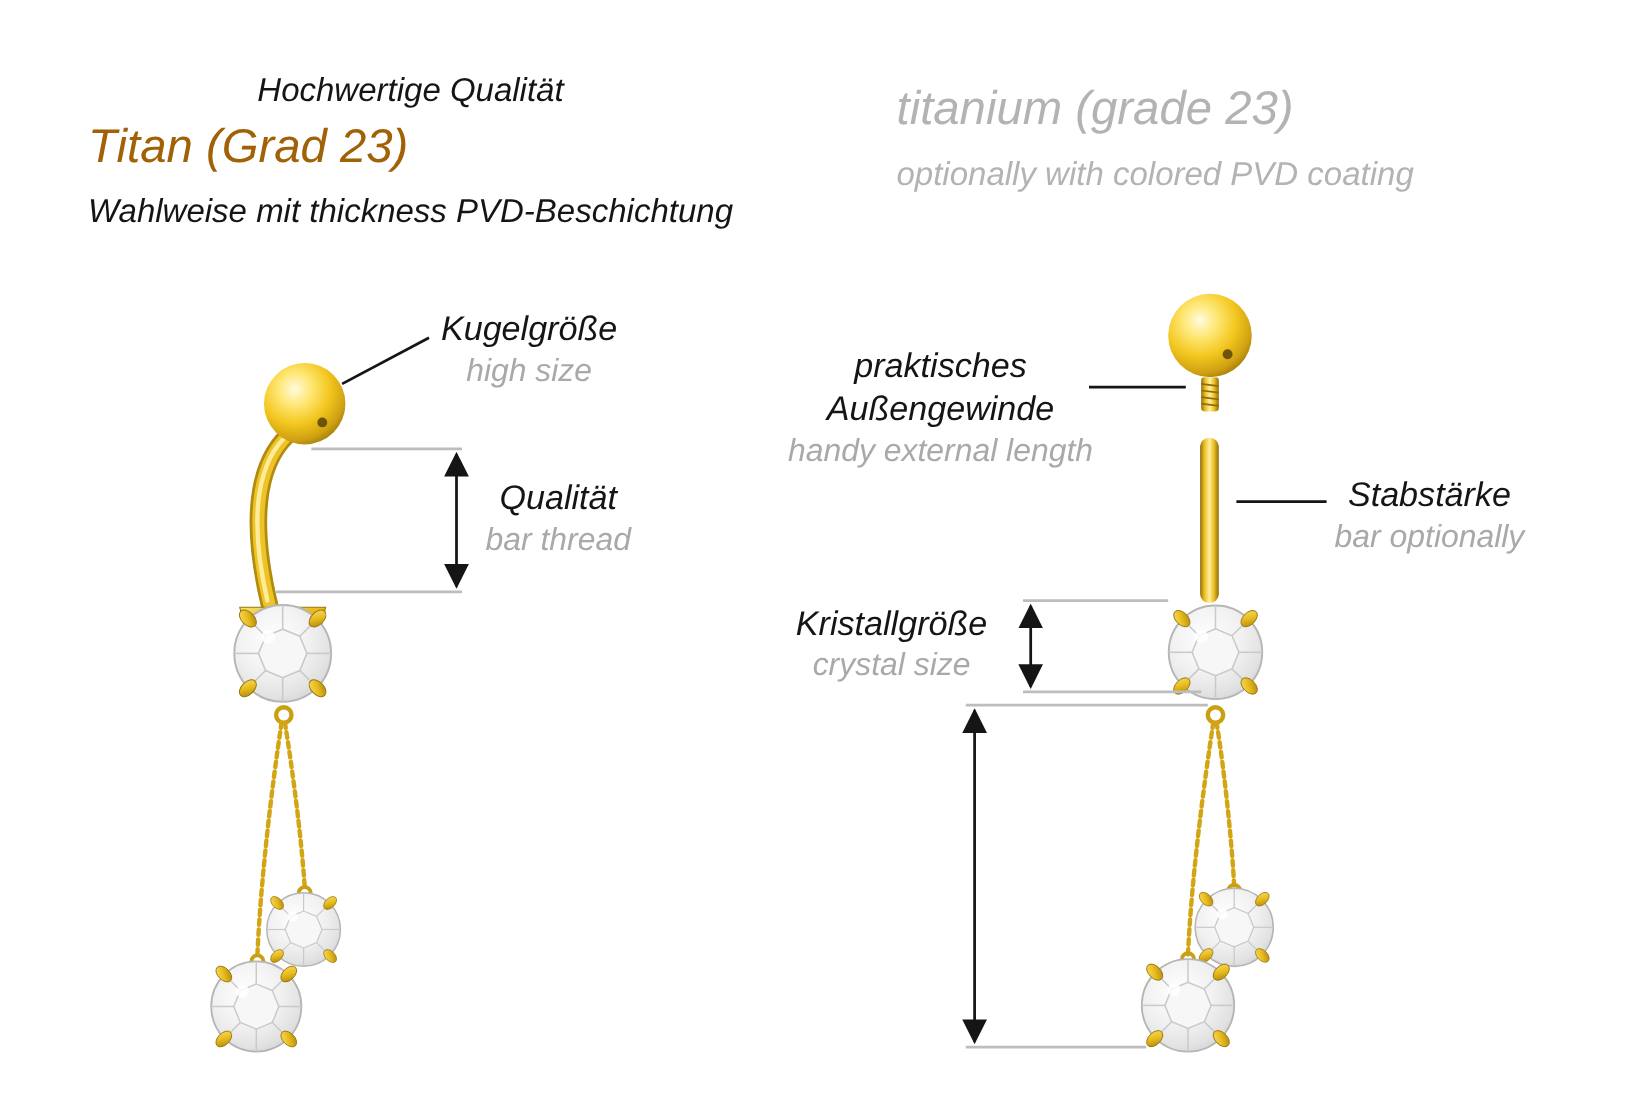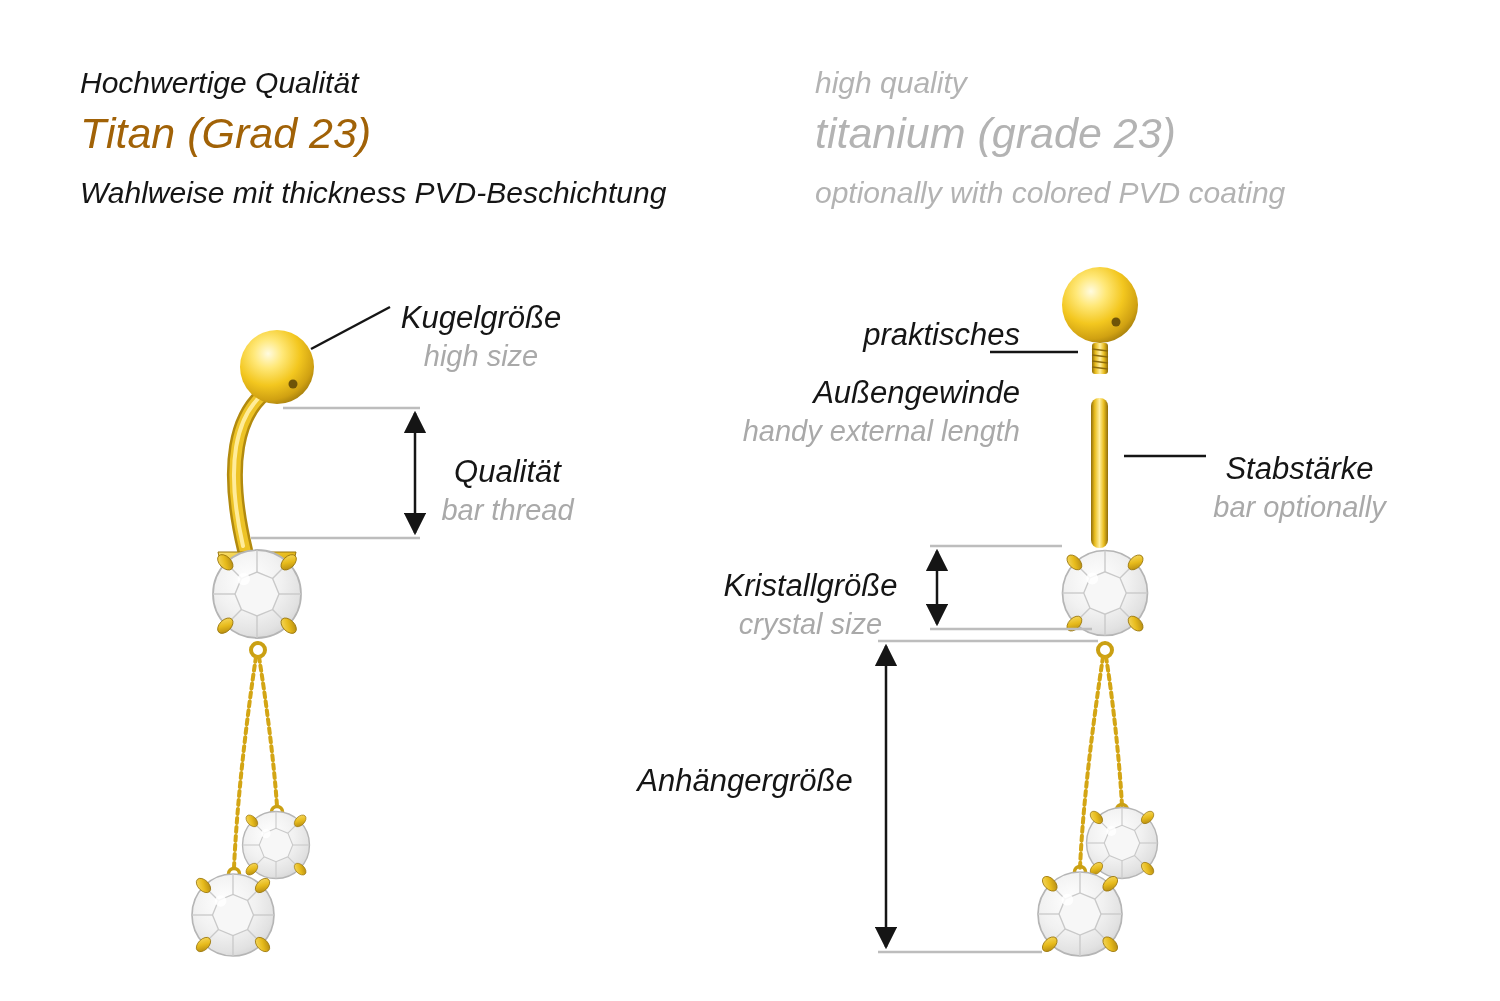--- a/index.html
+++ b/index.html
@@ -2,27 +2,27 @@
 <html><head>
 <meta charset="utf-8">
 <style>
   * { margin:0; padding:0; box-sizing:border-box; }
   html,body { background:#ffffff; }
   body { font-family:"Liberation Sans", sans-serif; }
   .canvas { position:relative; width:1500px; height:1001px; background:#ffffff; overflow:hidden; font-style:italic; }
   .art { position:absolute; left:0; top:0; }
 
   .hdr { position:absolute; }
-  .h-small { font-size:30px; color:#151515; white-space:nowrap; }
+  .h-small { font-size:30px; color:#151515; white-space:nowrap;text-align:center; }
   .h-big   { font-size:43px; color:#a16207; margin-top:9px; white-space:nowrap; }
   .h-gap   { margin-top:18px; }
   .en-hdr .h-small, .en-hdr .h-big { color:#b3b3b3; }
 
   .lbl { position:absolute; text-align:center; line-height:1.25; }
-  .lbl .de { font-size:31px; color:#151515; white-space:nowrap;margin-top:19px; }
+  .lbl .de { font-size:31px; color:#151515; white-space:nowrap; }
   .lbl .en { font-size:29px; color:#a9a9a9; white-space:nowrap; }
 
   .ptr  { stroke:#151515; stroke-width:2.5; }
   .meas { stroke:#bdbdbd; stroke-width:2.5; }
   .arr  { stroke:#151515; stroke-width:2.5; }
   .chain{ stroke:#d3a514; stroke-width:4; fill:none; stroke-dasharray:5 4; stroke-linecap:round; }
   .ring { fill:none; stroke:#caa013; }
 </style>
 </head>
 <body>
@@ -139,48 +139,46 @@
       <line x1="886" y1="646" x2="886" y2="947" class="arr" marker-start="url(#ah)" marker-end="url(#ah)"></line>
     </g>
   </svg>
 
   <div class="hdr de-hdr" style="left:80px; top:66px;">
     <div class="h-small">Hochwertige Qualität</div>
     <div class="h-big">Titan (Grad 23)</div>
     <div class="h-small h-gap">Wahlweise mit thickness PVD-Beschichtung</div>
   </div>
   <div class="hdr en-hdr" style="left:815px; top:66px;">
-    <div class="h-small">high quality</div>
     <div class="h-big">titanium (grade 23)</div>
     <div class="h-small h-gap">optionally with colored PVD coating</div>
   </div>
 
   <div class="lbl" style="left:381px; top:280px; width:200px;">
     <div class="de">Kugelgröße</div>
     <div class="en">high size</div>
   </div>
 
   <div class="lbl" style="left:420px; top:434px; width:175px;">
     <div class="de">Qualität</div>
     <div class="en">bar thread</div>
   </div>
 
-  <div class="lbl" style="left:690px; top:297px; width:330px;text-align:right;">
+  <div class="lbl" style="left:690px; top:314px; width:330px;">
     <div class="de">praktisches</div>
     <div class="de">Außengewinde</div>
     <div class="en">handy external length</div>
   </div>
 
   <div class="lbl" style="left:1192px; top:431px; width:215px;">
     <div class="de">Stabstärke</div>
     <div class="en">bar optionally</div>
   </div>
 
   <div class="lbl" style="left:703px; top:548px; width:215px;">
     <div class="de">Kristallgröße</div>
     <div class="en">crystal size</div>
   </div>
 
   <div class="lbl" style="left:610px; top:743px; width:270px;">
-    <div class="de">Anhängergröße</div>
   </div>
 
 </div>
 
 </body></html>

